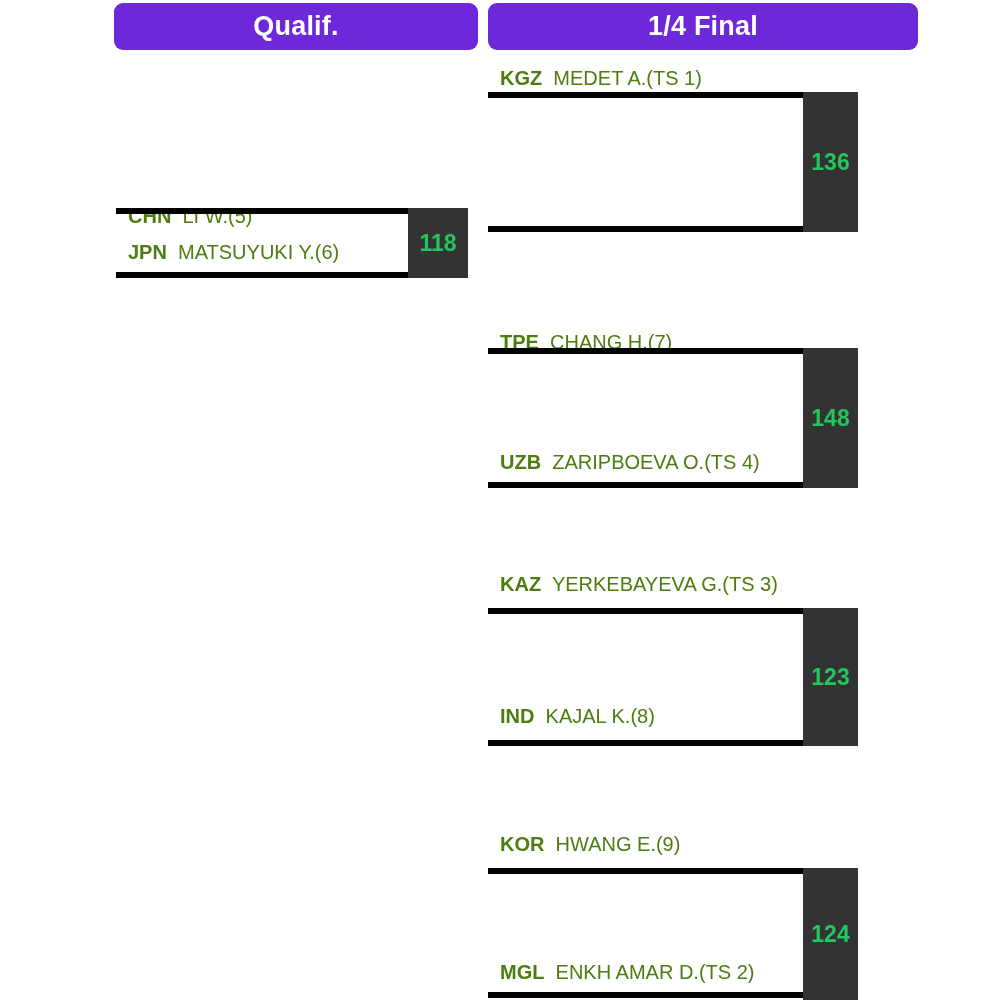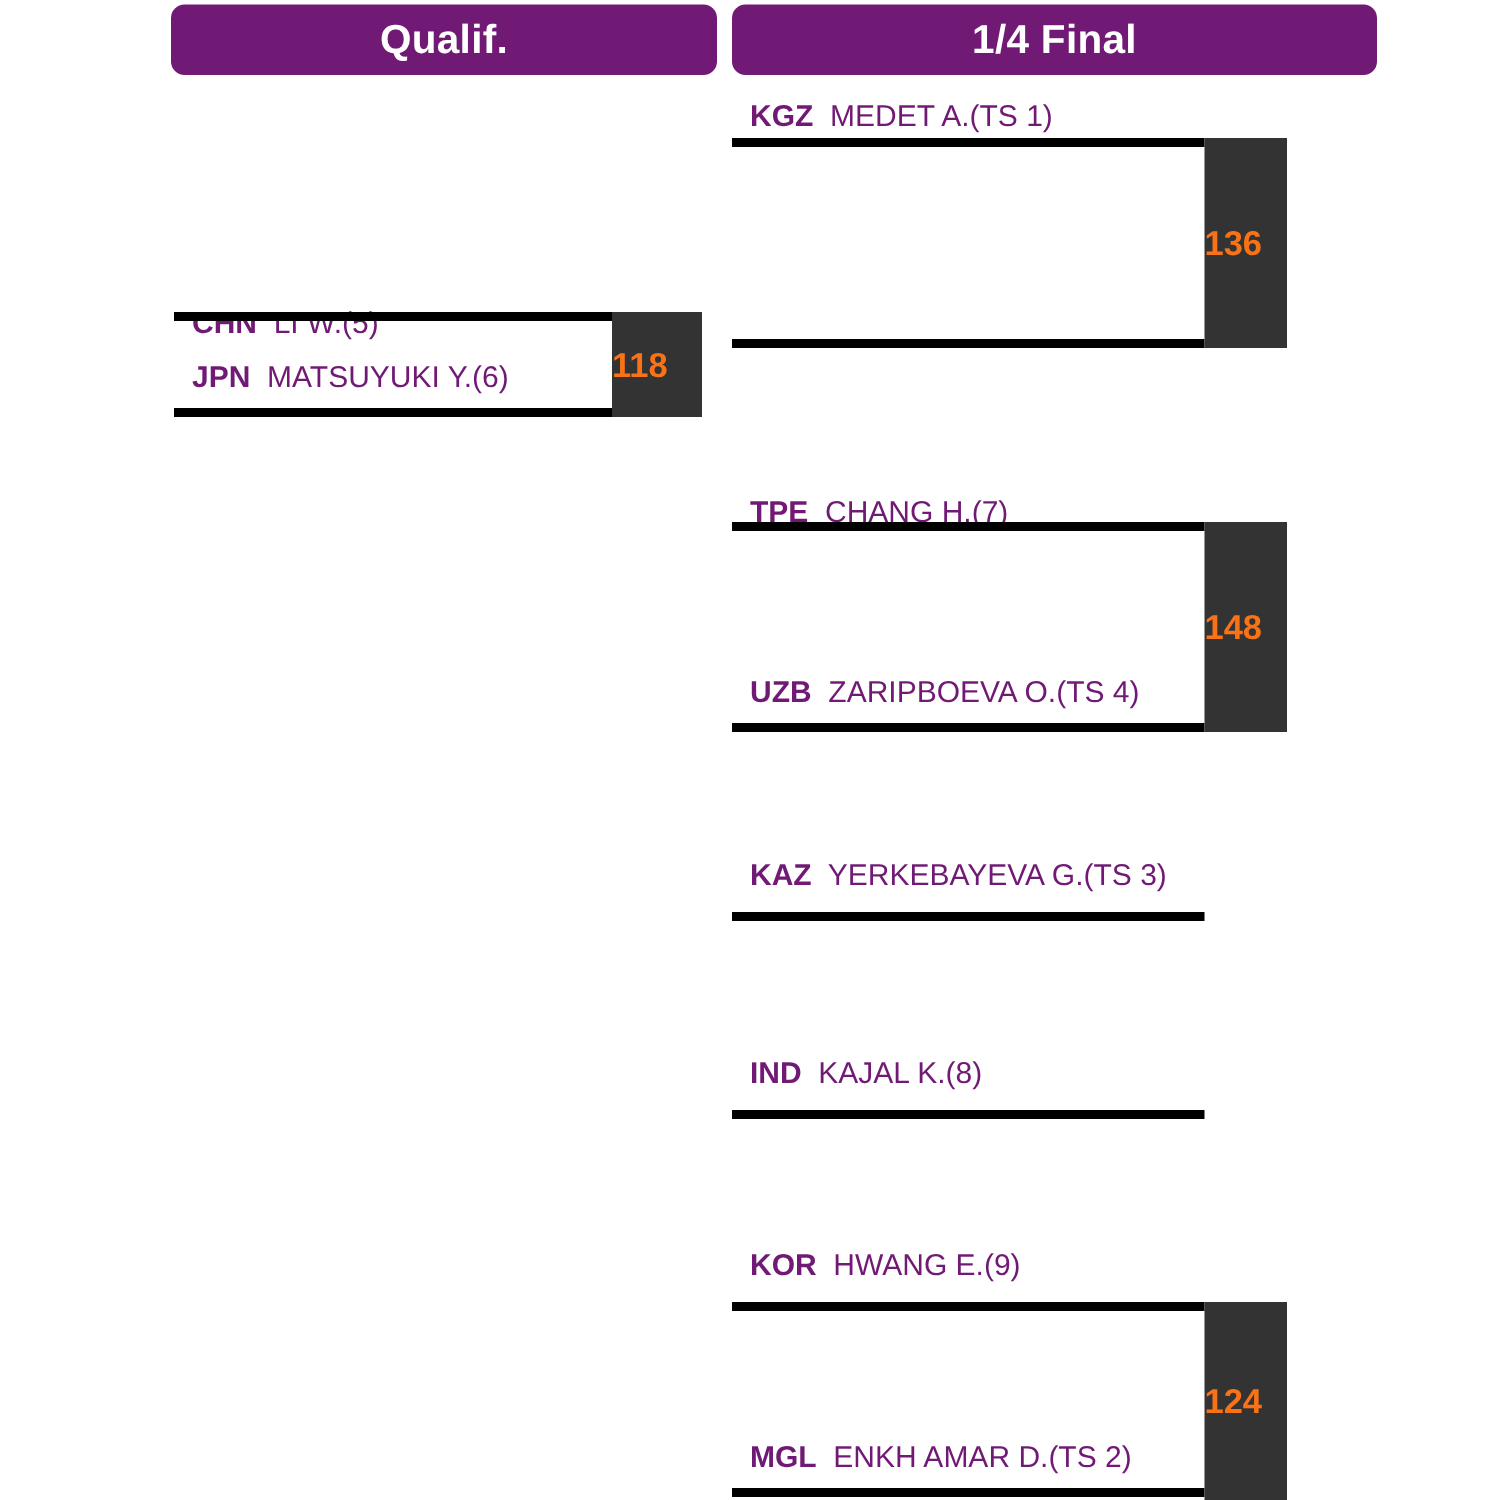--- a/index.html
+++ b/index.html
@@ -19,39 +19,39 @@
   #bracket-root {
     position: absolute;
     left: 0; top: 0;
     width: 1000px;
     height: 1000px;
   }
 
   
   .round-header {
     position: absolute;
-    background: #701a75;
+    background: #6d28d9;
     border-radius: 9px;
     color: #ffffff;
     font-weight: bold;
     font-size: 27px;
     letter-spacing: 0.2px;
     display: flex;
     align-items: center;
     justify-content: center;
     box-sizing: border-box;
   }
   #header-qualif { left: 114px; top: 3px; width: 364px; height: 47px; }
   #header-quarter { left: 488px; top: 3px; width: 430px; height: 47px; }
 
   
   .competitor {
     position: absolute;
     font-size: 20px;
-    color: #701a75;
+    color: #4d7c0f;
     white-space: nowrap;
     line-height: 20px;
   }
   .competitor .noc {
     font-weight: bold;
   }
   .competitor .athlete {
     font-weight: normal;
   }
 
@@ -59,26 +59,26 @@
   .rail {
     position: absolute;
     background: #000000;
     height: 6px;
   }
 
   
   .score-box {
     position: absolute;
     background: #333333;
-    color: #f97316;
+    color: #22c55e;
     font-weight: bold;
     font-size: 23px;
     display: flex;
     align-items: center;
-    justify-content: flex-start;
+    justify-content: center;
     box-sizing: border-box;
   }
 </style>
 </head>
 <body>
 
 <div id="bracket-root">
 
   <div class="round-header" id="header-qualif">
     <span>Qualif.</span>
@@ -135,20 +135,23 @@
     <span class="athlete">YERKEBAYEVA G.(TS 3)</span>
   </div>
   <div class="rail" style="left:488px; top:608px; width:315px;"></div>
 
   <div class="competitor" style="left:500px; top:706px;text-align:center;">
     <span class="noc">IND&nbsp;</span>
     <span class="athlete">KAJAL K.(8)</span>
   </div>
   <div class="rail" style="left:488px; top:740px; width:315px;"></div>
 
+  <div class="score-box" style="left:803px; top:608px; width:55px; height:138px;">
+    <span>123</span>
+  </div>
 
   <div class="competitor" style="left:500px; top:834px;">
     <span class="noc">KOR&nbsp;</span>
     <span class="athlete">HWANG E.(9)</span>
   </div>
   <div class="rail" style="left:488px; top:868px; width:315px;"></div>
 
   <div class="competitor" style="left:500px; top:962px;">
     <span class="noc">MGL&nbsp;</span>
     <span class="athlete">ENKH AMAR D.(TS 2)</span>

